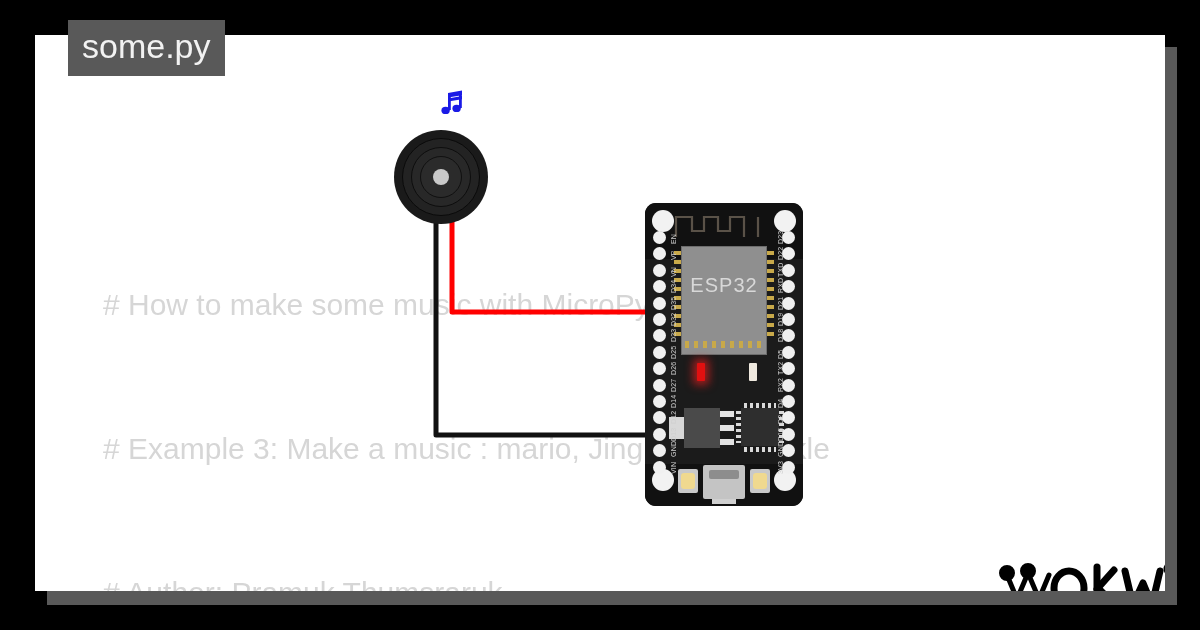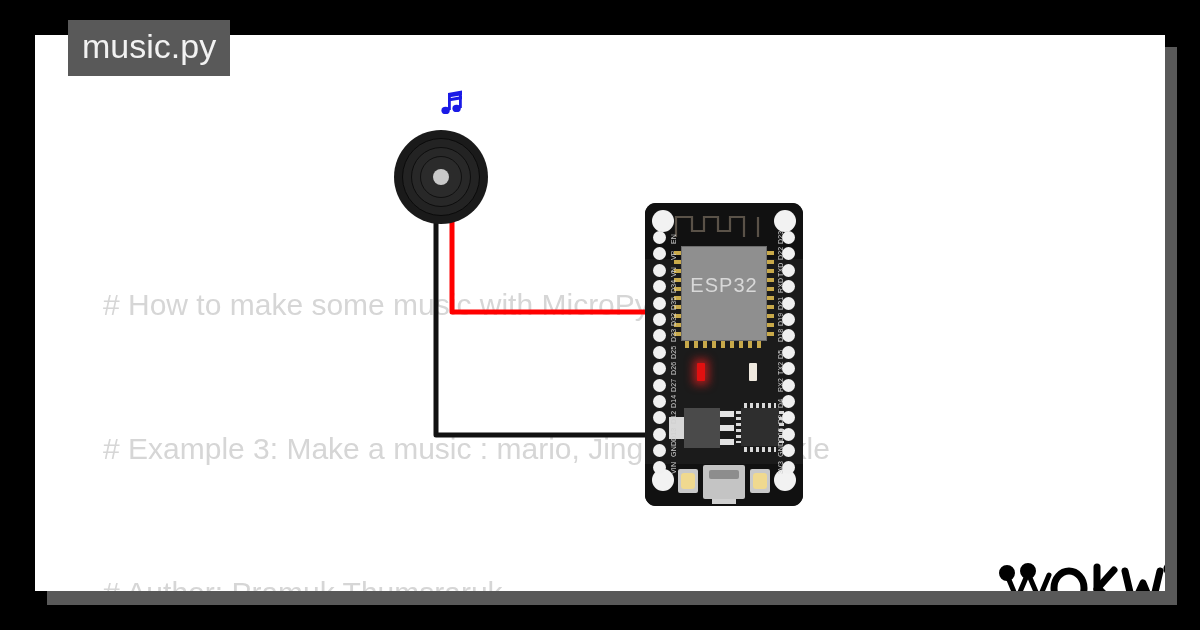--- a/index.html
+++ b/index.html
@@ -73,21 +73,21 @@
   .mhole{position:absolute;width:22px;height:22px;border-radius:50%;background:#f2f2f2;}
 
   .pin{position:absolute;width:13px;height:13px;border-radius:50%;background:#f0f0f0;}
   .pinlabel{
     position:absolute;color:#cfcfcf;font-size:7px;
     font-family:"Liberation Sans", sans-serif;
     transform:rotate(-90deg);transform-origin:left top;
     white-space:nowrap;letter-spacing:0.2px;
   }
 
-  .shield{position:absolute;left:36px;top:43px;width:86px;height:95px;background:#8f8f8f;border:1px solid #6d6d6d;box-sizing:border-box;}
+  .shield{position:absolute;left:36px;top:43px;width:86px;height:109px;background:#8f8f8f;border:1px solid #6d6d6d;box-sizing:border-box;}
   .shield .lbl{position:absolute;left:0;right:0;top:27px;text-align:center;color:#d8d8d8;font-size:20px;letter-spacing:1px;}
   .shieldpads{position:absolute;background:#c8a94a;}
 
   .antenna{position:absolute;left:29px;top:6px;width:100px;height:30px;}
 
   .led{position:absolute;width:8px;height:18px;border-radius:1px;}
   .led.red{background:#e01010;box-shadow:0 0 9px 4px rgba(235,30,30,0.65);}
   .led.white{background:#efe9df;}
 
   .reg{position:absolute;left:39px;top:205px;width:36px;height:40px;background:#4a4a4a;}
@@ -290,15 +290,15 @@
         <div class="pinlabel" style="top: 221.4px; left: 132px;">D2</div>
         <div class="pin" style="top: 224.8px; left: 137px;"></div>
         <div class="pinlabel" style="top: 237.8px; left: 132px;">D15</div>
         <div class="pin" style="top: 241.2px; left: 137px;"></div>
         <div class="pinlabel" style="top: 254.2px; left: 132px;">GND</div>
         <div class="pin" style="top: 257.6px; left: 137px;"></div>
         <div class="pinlabel" style="top: 270.6px; left: 132px;">3V3</div>
       </div>
   </div>
 
-  <div class="file-tab">music.py</div>
+  <div class="file-tab">some.py</div>
 
 </div>
 
 </body></html>

